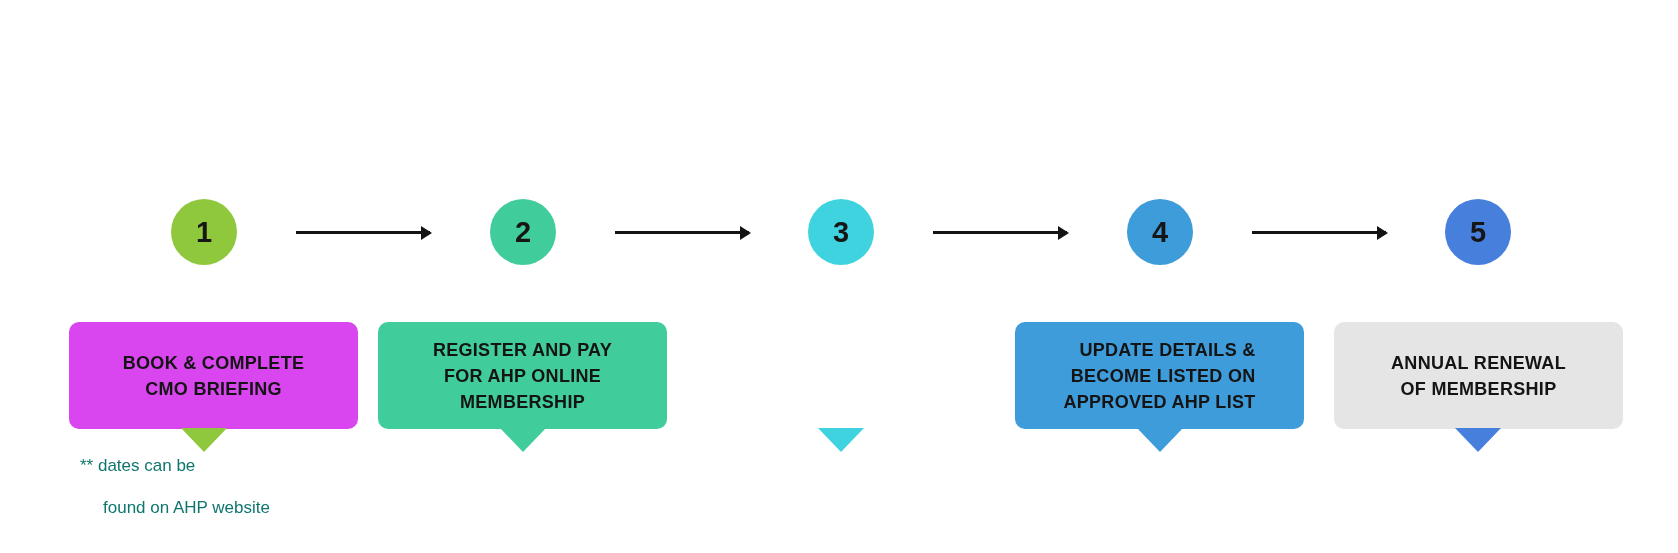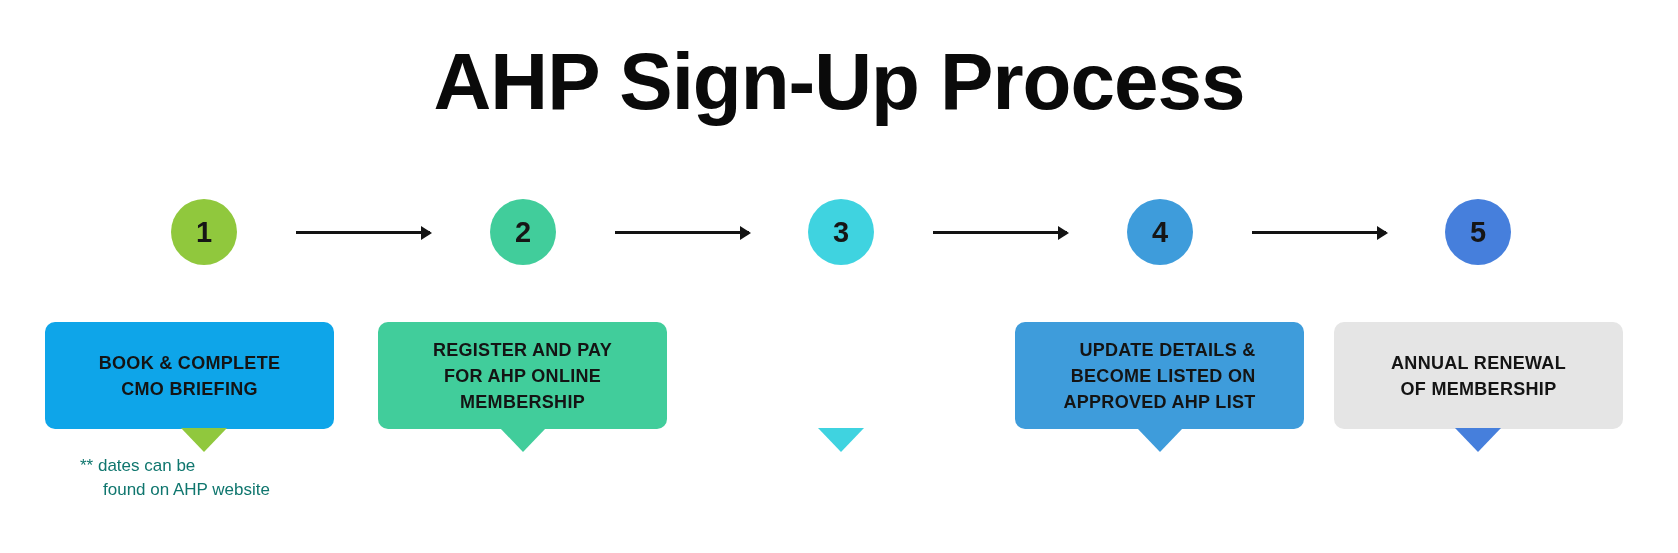--- a/index.html
+++ b/index.html
@@ -91,28 +91,28 @@
     left: 80px;
     top: 454px;
     font-size: 17px;
     font-weight: 400;
     color: #0f766e;
     line-height: 24px;
   }
   .footnote .fn-line2 {
     display: block;
     padding-left: 23px;
+    margin-top: 18px;
   }
 </style>
 </head>
 <body>
 
 <div class="canvas">
 
-  <div class="title">AHP Sign-Up Process</div>
 
   <div class="circle" style="left: 171px; background-color: rgb(144, 200, 61);">
     <span>1</span>
   </div>
   <div class="circle" style="left: 490px; background-color: rgb(65, 205, 155);">
     <span>2</span>
   </div>
   <div class="circle" style="left: 808px; background-color: rgb(63, 211, 224);">
     <span>3</span>
   </div>
@@ -121,21 +121,21 @@
   </div>
   <div class="circle" style="left: 1445px; background-color: rgb(70, 127, 220);">
     <span>5</span>
   </div>
 
   <div class="arrow" style="left:296px"></div>
   <div class="arrow" style="left:615px"></div>
   <div class="arrow" style="left:933px"></div>
   <div class="arrow" style="left:1252px"></div>
 
-  <div class="box" style="left: 45px; background-color: #0ea5e9;">
+  <div class="box" style="left: 69px; background-color: #d946ef;">
     <span class="label">BOOK &amp; COMPLETE
 CMO BRIEFING</span>
   </div>
   <div class="box" style="left: 378px; background-color: rgb(65, 205, 155);">
     <span class="label">REGISTER AND PAY
 FOR AHP ONLINE
 MEMBERSHIP</span>
   </div>
   <div class="box" style="left: 1015px; background-color: rgb(62, 156, 219); text-align: right;">
     <span class="label">UPDATE DETAILS &amp;

